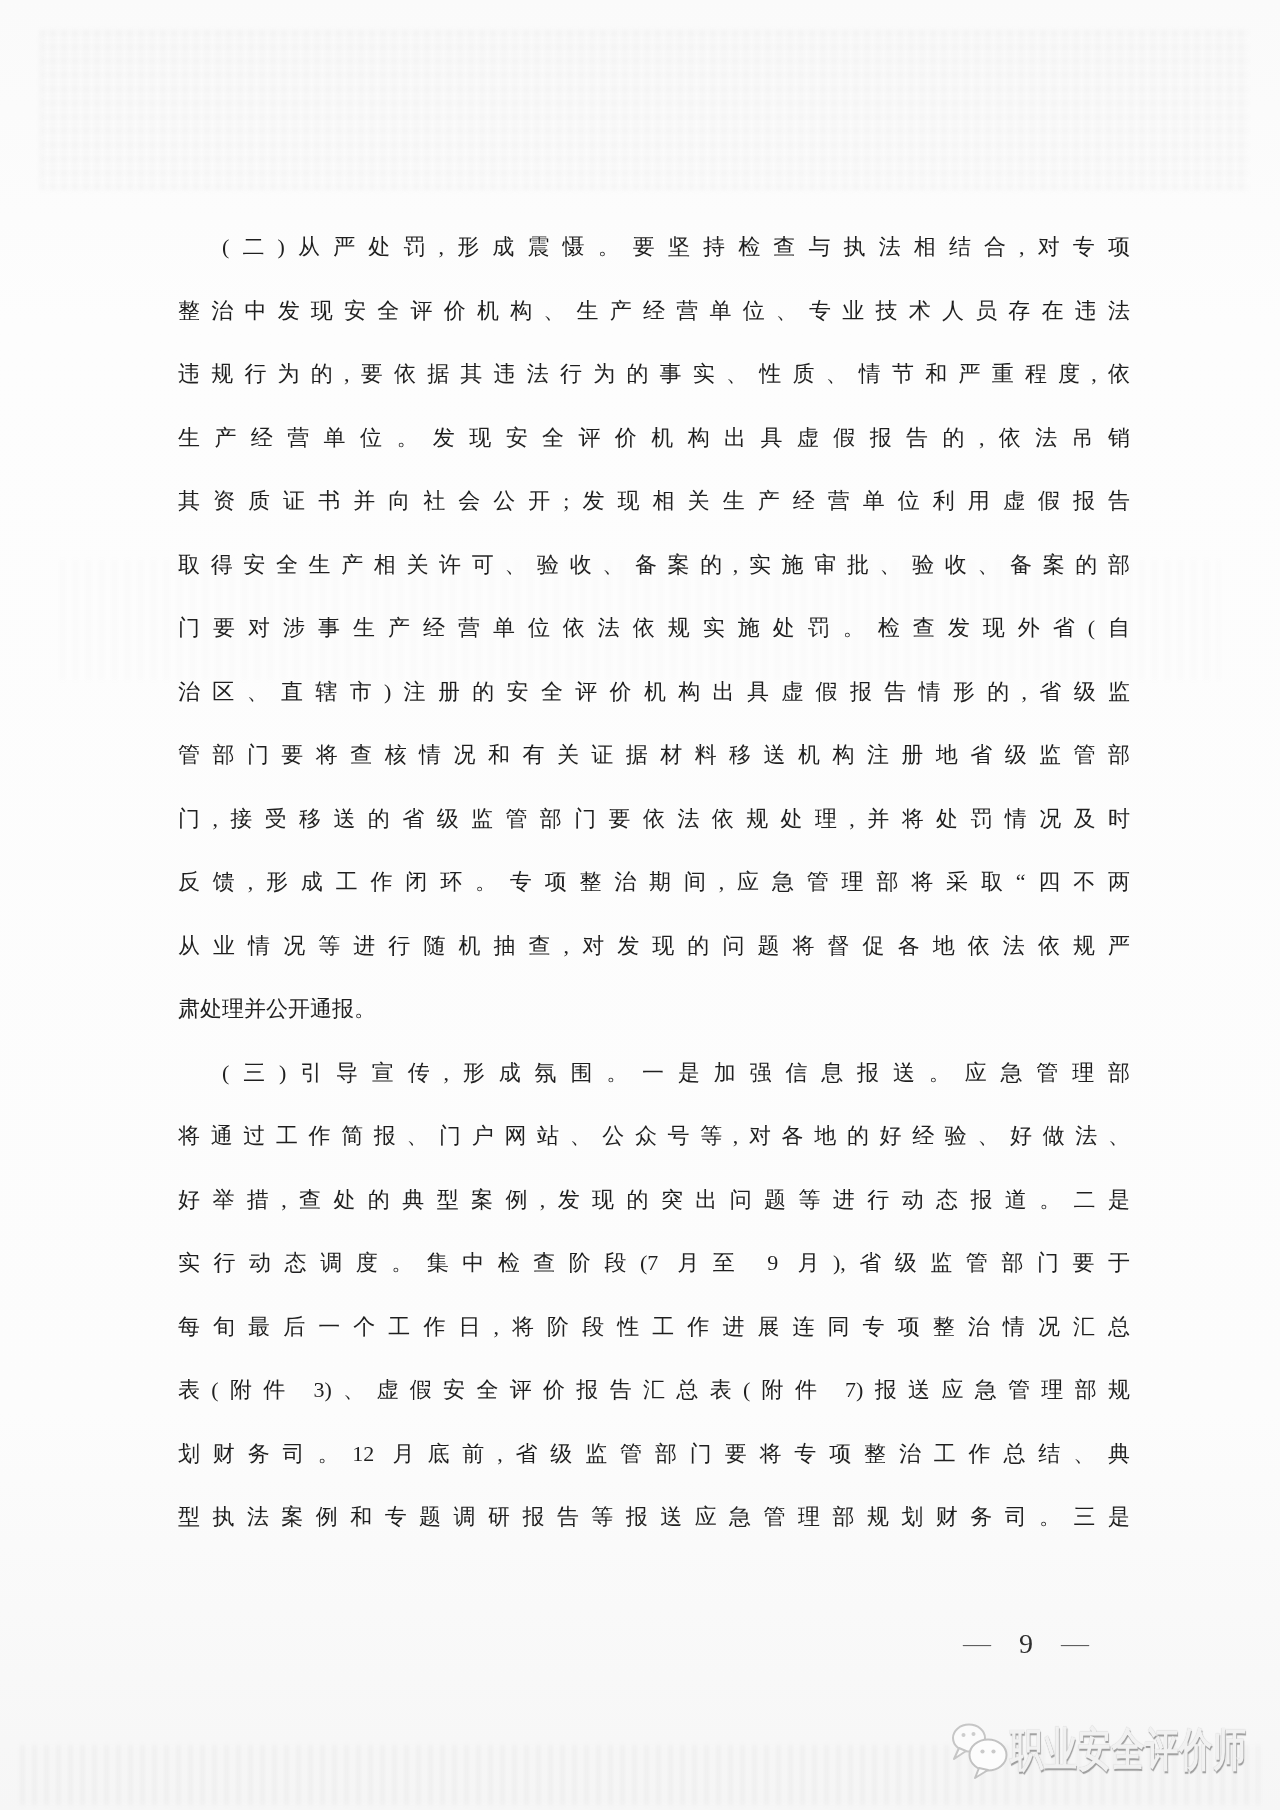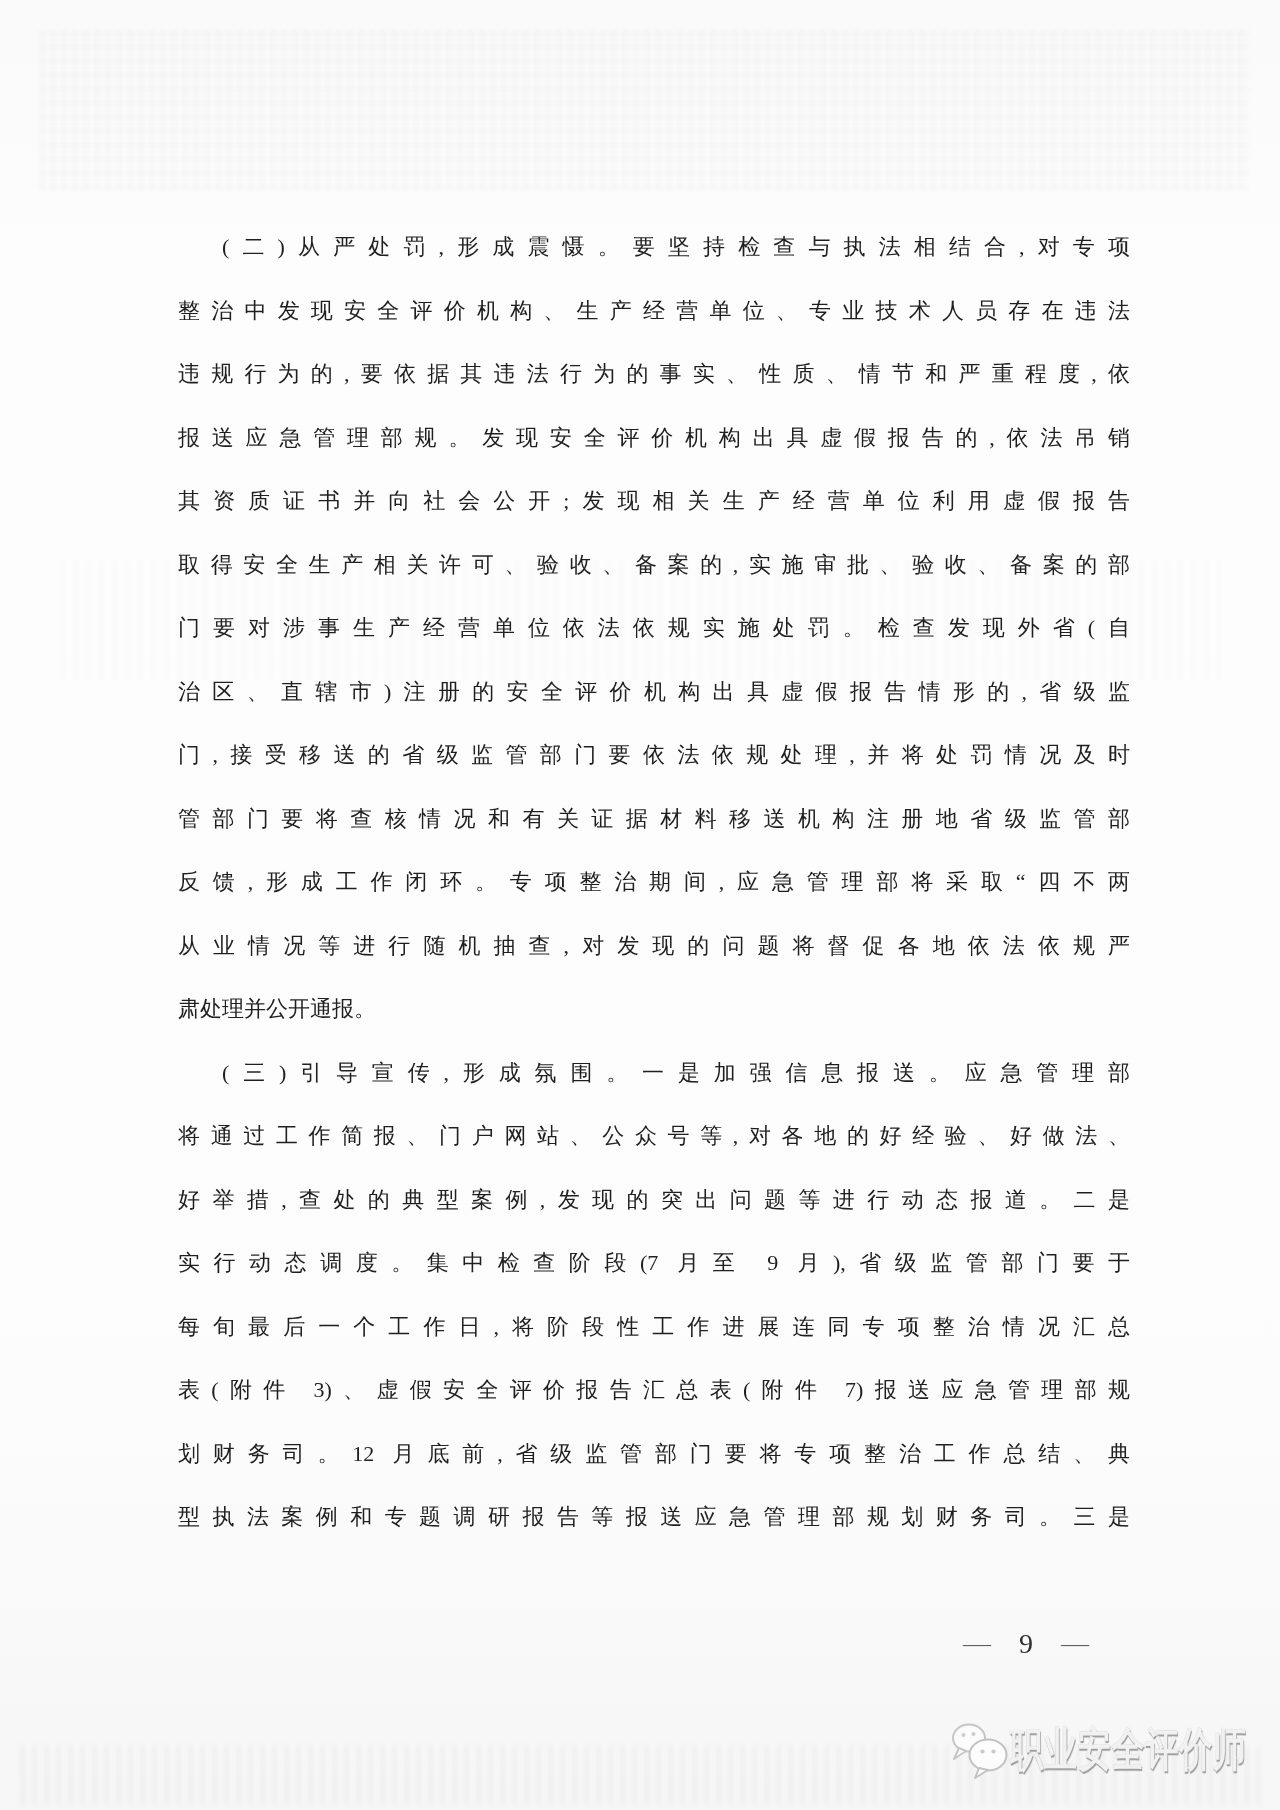--- a/index.html
+++ b/index.html
@@ -68,27 +68,27 @@
 <div class="page">
 
   <div class="smudge smudge-top"></div>
   <div class="smudge smudge-mid"></div>
   <div class="smudge smudge-bottom"></div>
 
   <div class="content">
     <div class="line indent">(二)从严处罚,形成震慑。要坚持检查与执法相结合,对专项</div>
     <div class="line">整治中发现安全评价机构、生产经营单位、专业技术人员存在违法</div>
     <div class="line">违规行为的,要依据其违法行为的事实、性质、情节和严重程度,依</div>
-    <div class="line">报送应急管理部规。发现安全评价机构出具虚假报告的,依法吊销</div>
+    <div class="line">生产经营单位。发现安全评价机构出具虚假报告的,依法吊销</div>
     <div class="line">其资质证书并向社会公开;发现相关生产经营单位利用虚假报告</div>
     <div class="line">取得安全生产相关许可、验收、备案的,实施审批、验收、备案的部</div>
     <div class="line">门要对涉事生产经营单位依法依规实施处罚。检查发现外省(自</div>
     <div class="line">治区、直辖市)注册的安全评价机构出具虚假报告情形的,省级监</div>
+    <div class="line">管部门要将查核情况和有关证据材料移送机构注册地省级监管部</div>
     <div class="line">门,接受移送的省级监管部门要依法依规处理,并将处罚情况及时</div>
-    <div class="line">管部门要将查核情况和有关证据材料移送机构注册地省级监管部</div>
     <div class="line">反馈,形成工作闭环。专项整治期间,应急管理部将采取“四不两</div>
     <div class="line">从业情况等进行随机抽查,对发现的问题将督促各地依法依规严</div>
     <div class="line end">肃处理并公开通报。</div>
 
     <div class="line indent">(三)引导宣传,形成氛围。一是加强信息报送。应急管理部</div>
     <div class="line">将通过工作简报、门户网站、公众号等,对各地的好经验、好做法、</div>
     <div class="line">好举措,查处的典型案例,发现的突出问题等进行动态报道。二是</div>
     <div class="line">实行动态调度。集中检查阶段(7 月至 9 月),省级监管部门要于</div>
     <div class="line">每旬最后一个工作日,将阶段性工作进展连同专项整治情况汇总</div>
     <div class="line">表(附件 3)、虚假安全评价报告汇总表(附件 7)报送应急管理部规</div>

